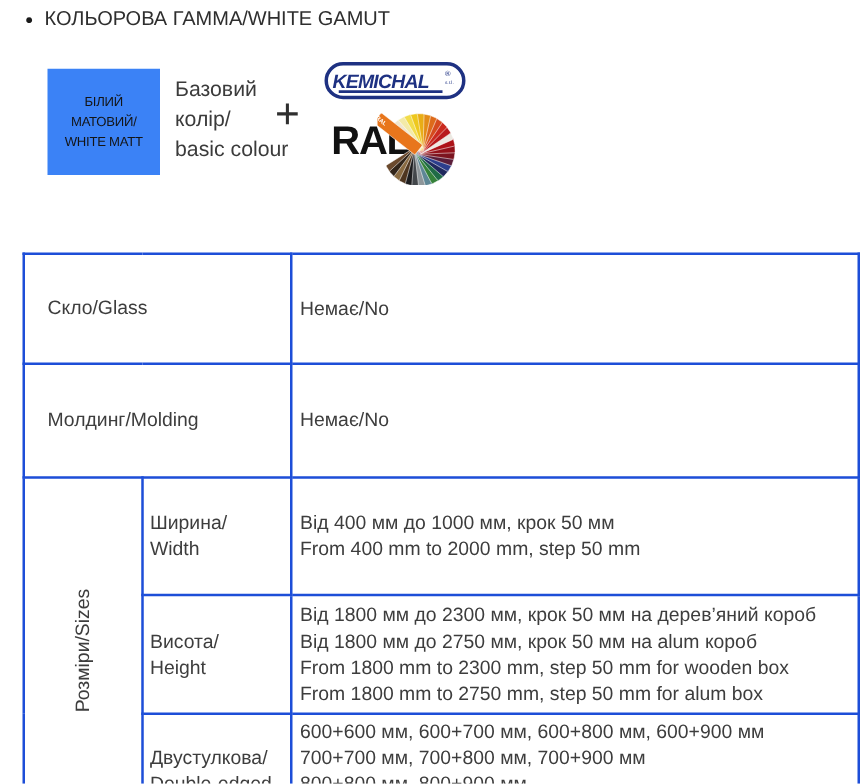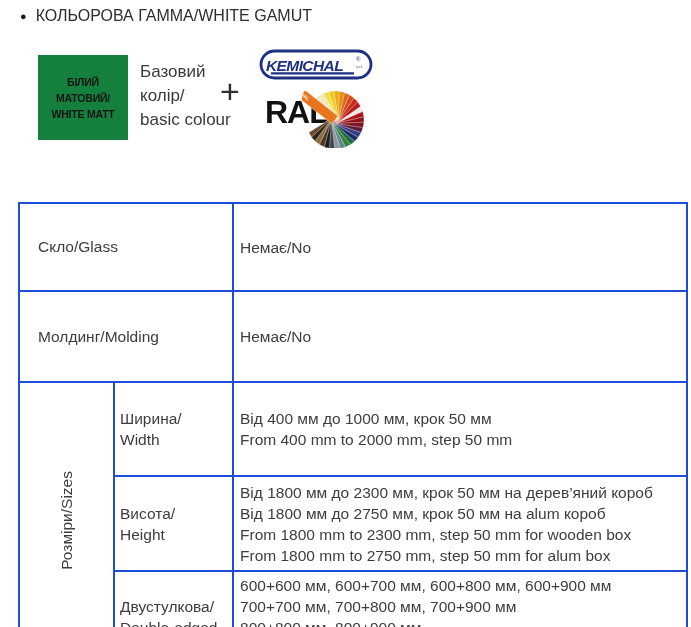--- a/index.html
+++ b/index.html
@@ -7,22 +7,22 @@
     position:relative; width:691px; height:627px;
     font-family:"Liberation Sans", sans-serif;
     color:#3b3b3b; background:#ffffff; overflow:hidden;
   }
   
   .header { position:absolute; left:20px; top:7px; font-size:16px; color:#2e2e2e; display:flex; align-items:center; }
   .bullet { font-size:11px; margin-right:9px; color:#1a1a1a; }
   
   .white-box {
     position:absolute; left:38px; top:55px; width:90px; height:85px;
-    background:#15803d; display:flex; flex-direction:column; justify-content:center;
-    text-align:center; font-weight:bold; font-size:10.5px; line-height:16px;
+    background:#3b82f6; display:flex; flex-direction:column; justify-content:center;
+    text-align:center; font-weight:normal; font-size:10.5px; line-height:16px;
     color:#141414; letter-spacing:-0.2px; white-space:pre-line;
   }
   .basic-colour {
     position:absolute; left:140px; top:60px; font-size:17px; line-height:24px;
     color:#3b3b3b; white-space:pre-line;
   }
   .plus { position:absolute; left:220px; top:72px; font-size:34px; font-weight:300; color:#2f2f2f; }
   .kemichal { position:absolute; left:259px; top:49px; width:114px; height:31px; }
   .ral-label { position:absolute; left:265px; top:94px; font-size:32px; font-weight:800; letter-spacing:-1px; color:#111; }
   .ral-fan { position:absolute; left:302px; top:82px; width:76px; height:66px; }

